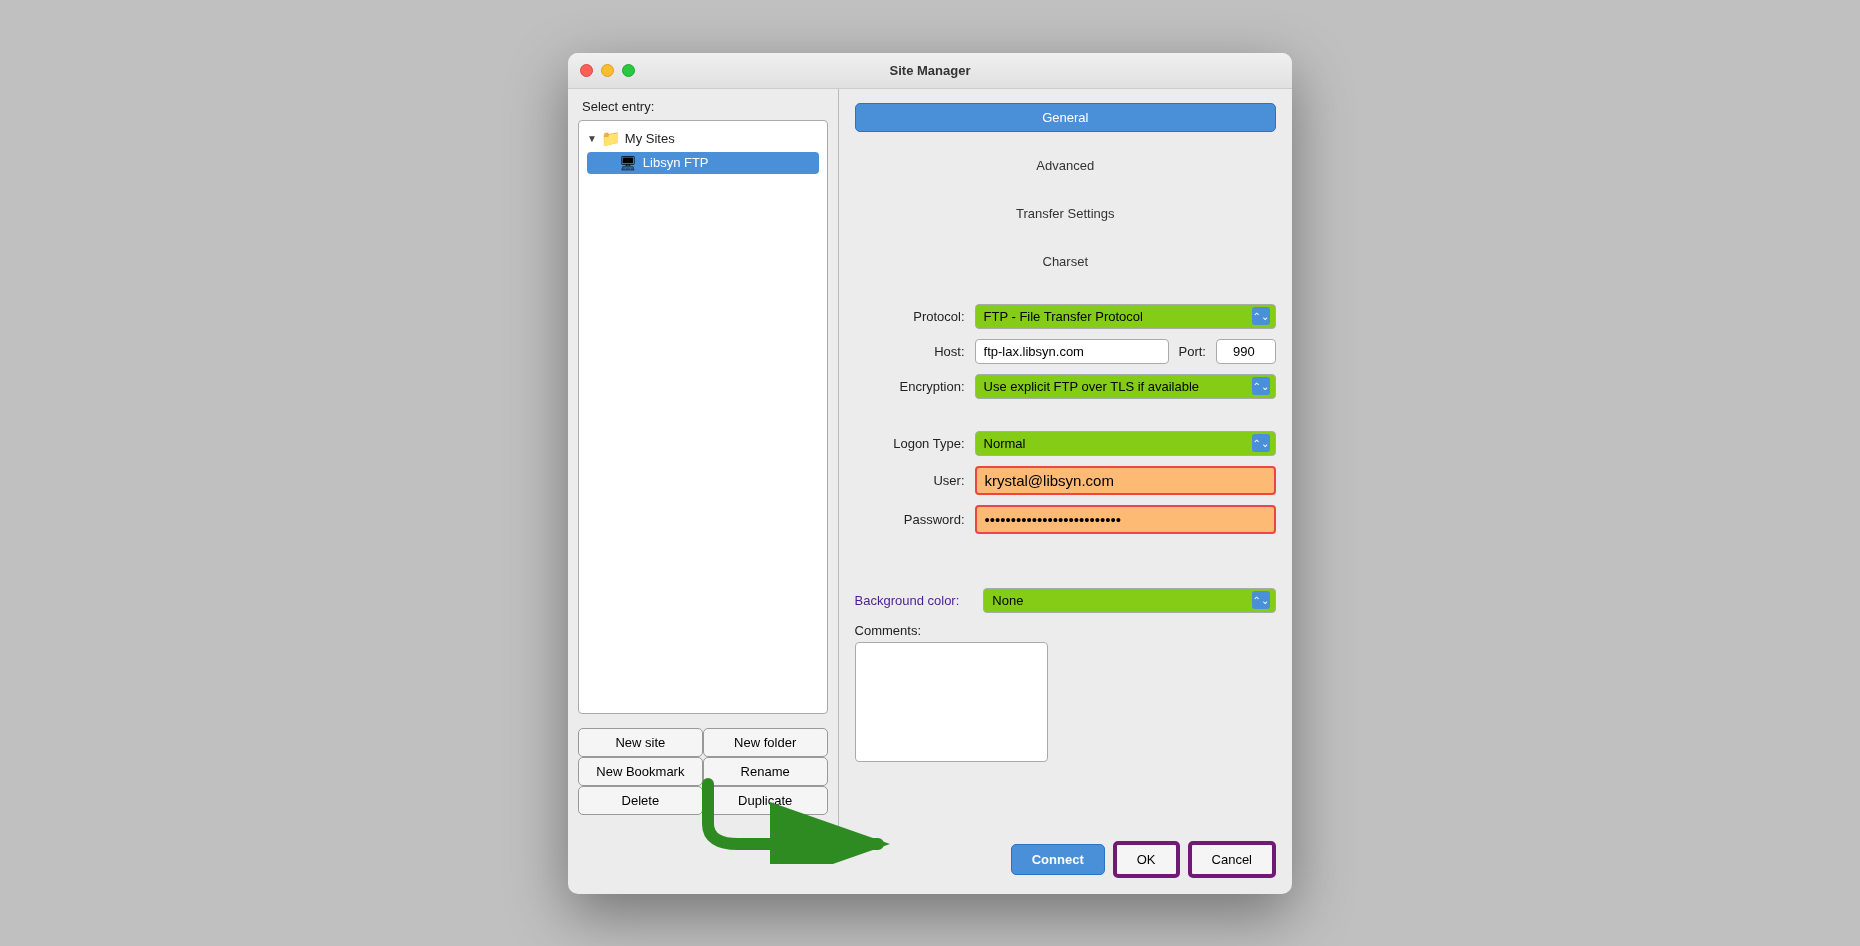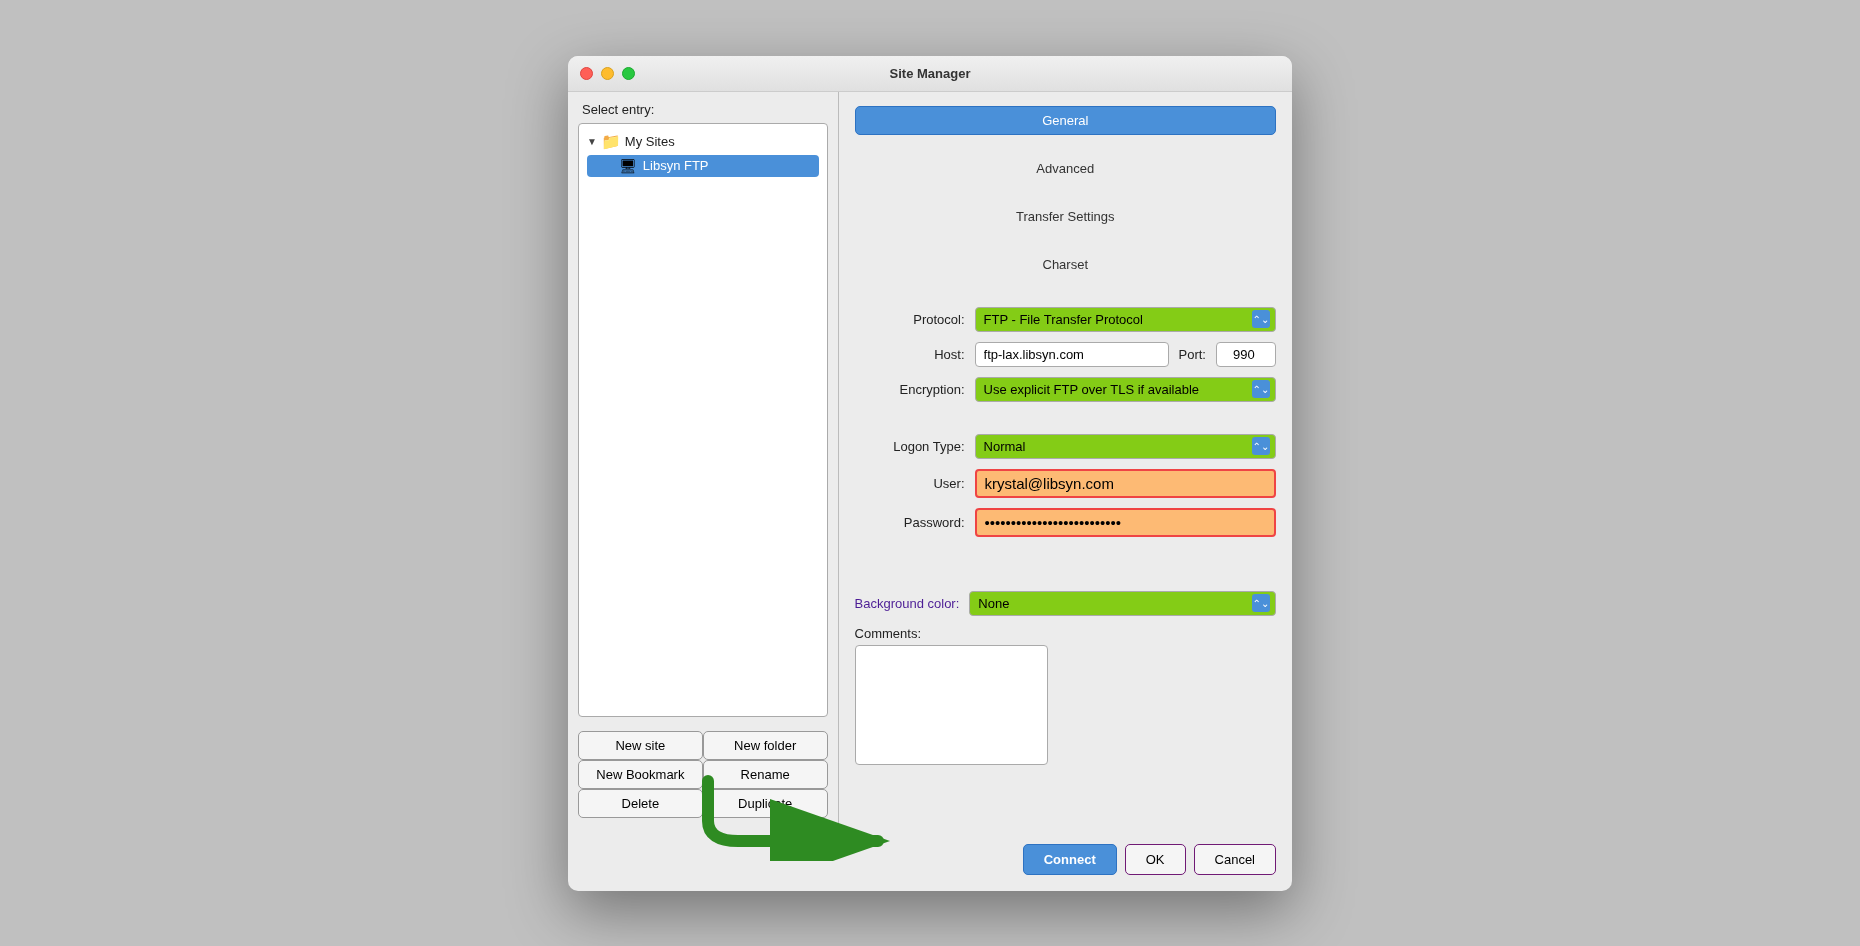--- a/index.html
+++ b/index.html
@@ -243,20 +243,21 @@
       align-items: center;
       gap: 10px;
     }
     .bg-color-label {
       font-size: 13px;
       color: #4c1d95;
     }
     .bg-select-wrapper {
       position: relative;
       width: 120px;
+      margin-left: 14px;
     }
     .comments-label {
       font-size: 13px;
       color: #222;
       margin-bottom: 4px;
     }
     .comments-area {
       flex: 1;
       border: 1px solid #aaa;
       border-radius: 4px;
@@ -280,21 +281,21 @@
       color: #fff;
       border: 1px solid #2d72c2;
       border-radius: 5px;
       padding: 7px 20px;
       font-size: 13px;
       font-weight: 600;
       cursor: pointer;
     }
     .btn-secondary {
       background: #f5f5f5;
-      border: 1px solid #701a75;
+      border: 4px solid #701a75;
       border-radius: 5px;
       padding: 7px 20px;
       font-size: 13px;
       cursor: pointer;
     }
     
     .green-arrow {
       position: absolute;
       left: 120px;
       bottom: 30px;

